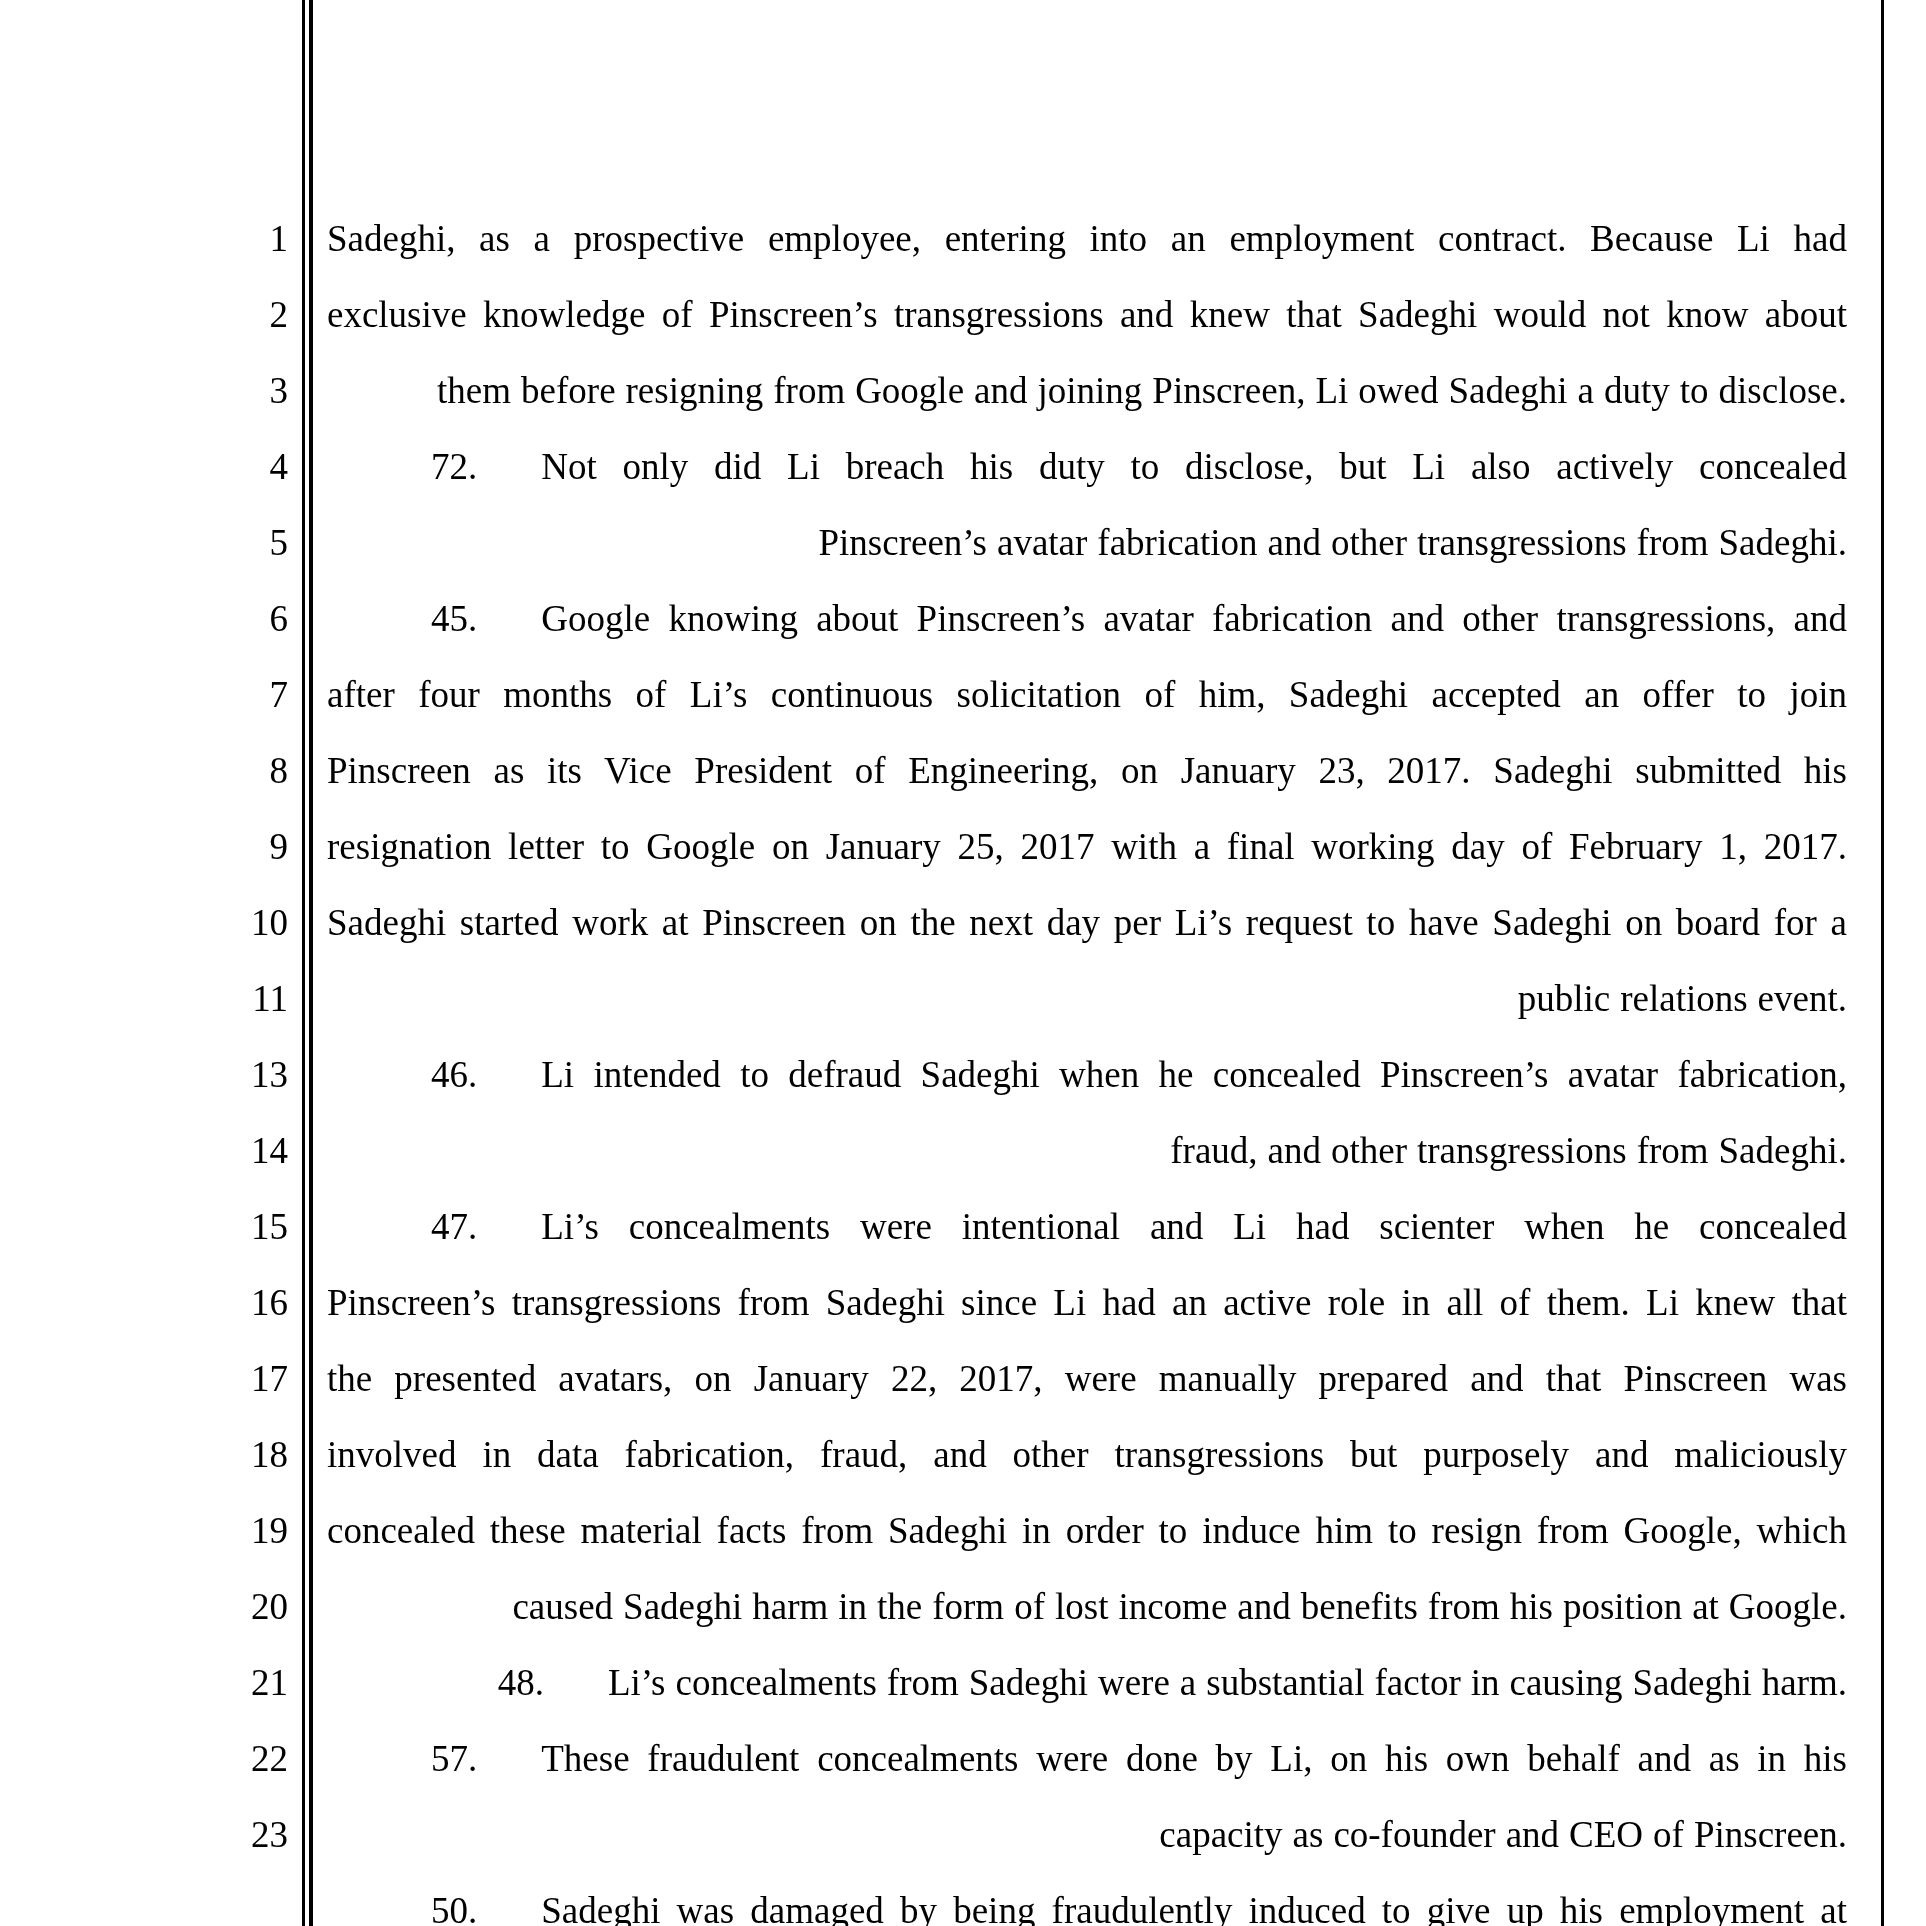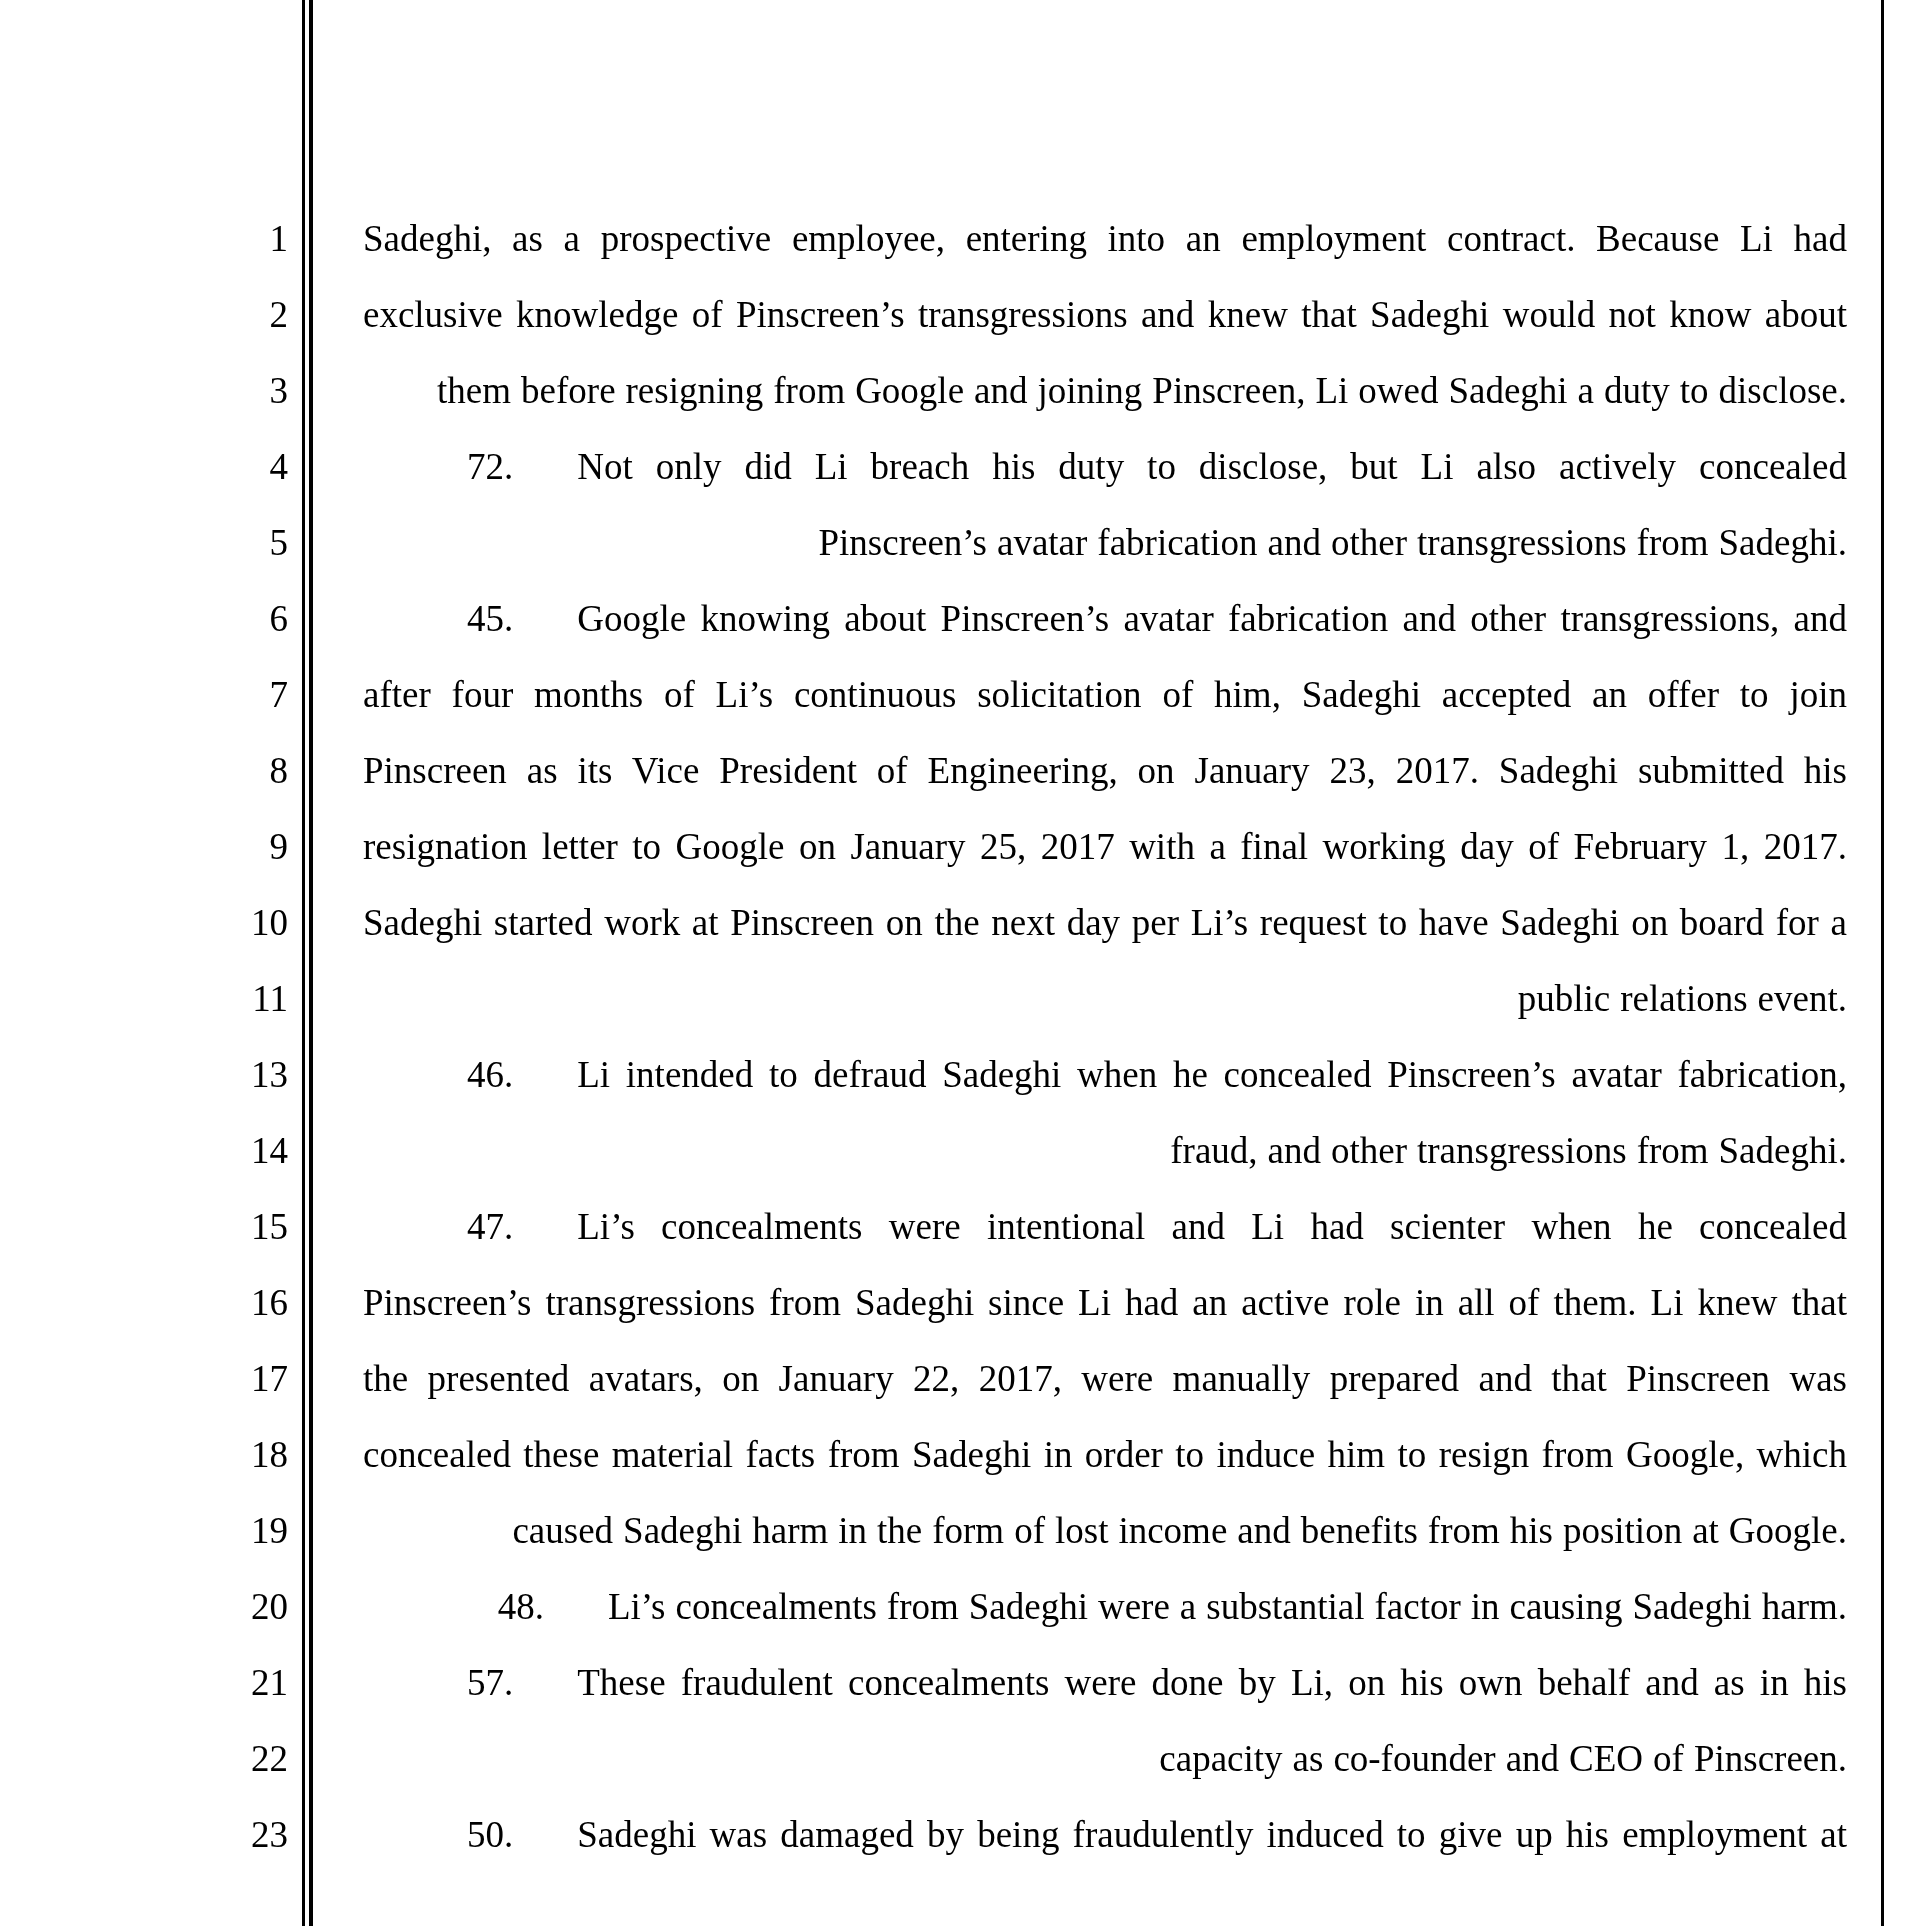--- a/index.html
+++ b/index.html
@@ -44,21 +44,21 @@
     width: 1520px;
     font-size: 37px;
     line-height: 76px;
   }
   .bl {
     height: 76px;
     overflow: hidden;
     text-align: right;
     word-spacing: 0.02em;
   }
-  .bl.j { text-align: justify; margin-left: 36px; }
+  .bl.j { text-align: justify; }
   .bl.j::after {
     content: "";
     display: inline-block;
     width: 100%;
     height: 0;
   }
   .ind { display: inline-block; width: 104px; }
   .gap { display: inline-block; width: 64px; }
 </style>
 </head>
@@ -105,20 +105,21 @@
       <div class="bl j"><span>after four months of Li’s continuous solicitation of him, Sadeghi accepted an offer to join</span></div>
       <div class="bl j"><span>Pinscreen as its Vice President of Engineering, on January 23, 2017. Sadeghi submitted his</span></div>
       <div class="bl j"><span>resignation letter to Google on January 25, 2017 with a final working day of February 1, 2017.</span></div>
       <div class="bl j"><span>Sadeghi started work at Pinscreen on the next day per Li’s request to have Sadeghi on board for a</span></div>
       <div class="bl"><span>public relations event.</span></div>
       <div class="bl j"><span class="ind"></span><span>46.</span><span class="gap"></span><span>Li intended to defraud Sadeghi when he concealed Pinscreen’s avatar fabrication,</span></div>
       <div class="bl"><span>fraud, and other transgressions from Sadeghi.</span></div>
       <div class="bl j"><span class="ind"></span><span>47.</span><span class="gap"></span><span>Li’s concealments were intentional and Li had scienter when he concealed</span></div>
       <div class="bl j"><span>Pinscreen’s transgressions from Sadeghi since Li had an active role in all of them. Li knew that</span></div>
       <div class="bl j"><span>the presented avatars, on January 22, 2017, were manually prepared and that Pinscreen was</span></div>
+      <div class="bl j"><span>involved in data fabrication, fraud, and other transgressions but purposely and maliciously</span></div>
       <div class="bl j"><span>concealed these material facts from Sadeghi in order to induce him to resign from Google, which</span></div>
       <div class="bl"><span>caused Sadeghi harm in the form of lost income and benefits from his position at Google.</span></div>
       <div class="bl"><span class="ind"></span><span>48.</span><span class="gap"></span><span>Li’s concealments from Sadeghi were a substantial factor in causing Sadeghi harm.</span></div>
       <div class="bl j"><span class="ind"></span><span>57.</span><span class="gap"></span><span>These fraudulent concealments were done by Li, on his own behalf and as in his</span></div>
       <div class="bl"><span>capacity as co-founder and CEO of Pinscreen.</span></div>
       <div class="bl j"><span class="ind"></span><span>50.</span><span class="gap"></span><span>Sadeghi was damaged by being fraudulently induced to give up his employment at</span></div>
     </div>
 
 </div>
 

